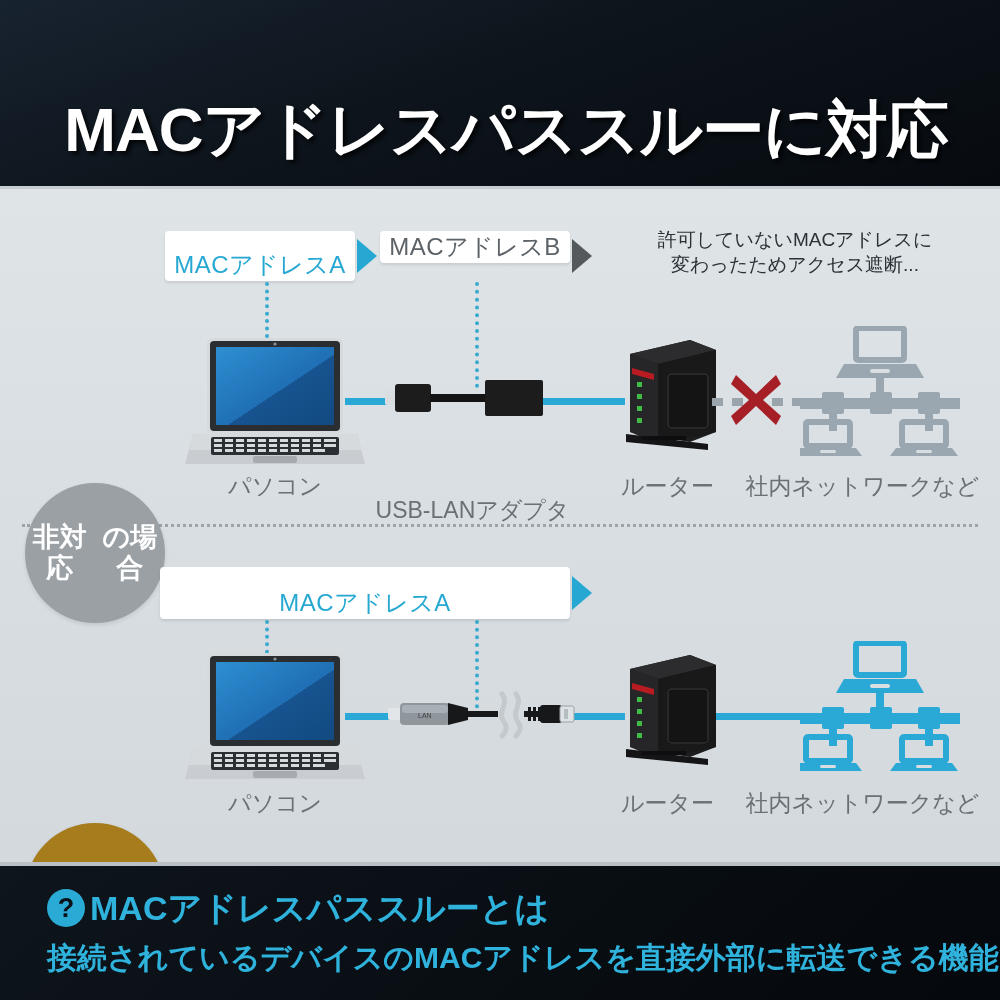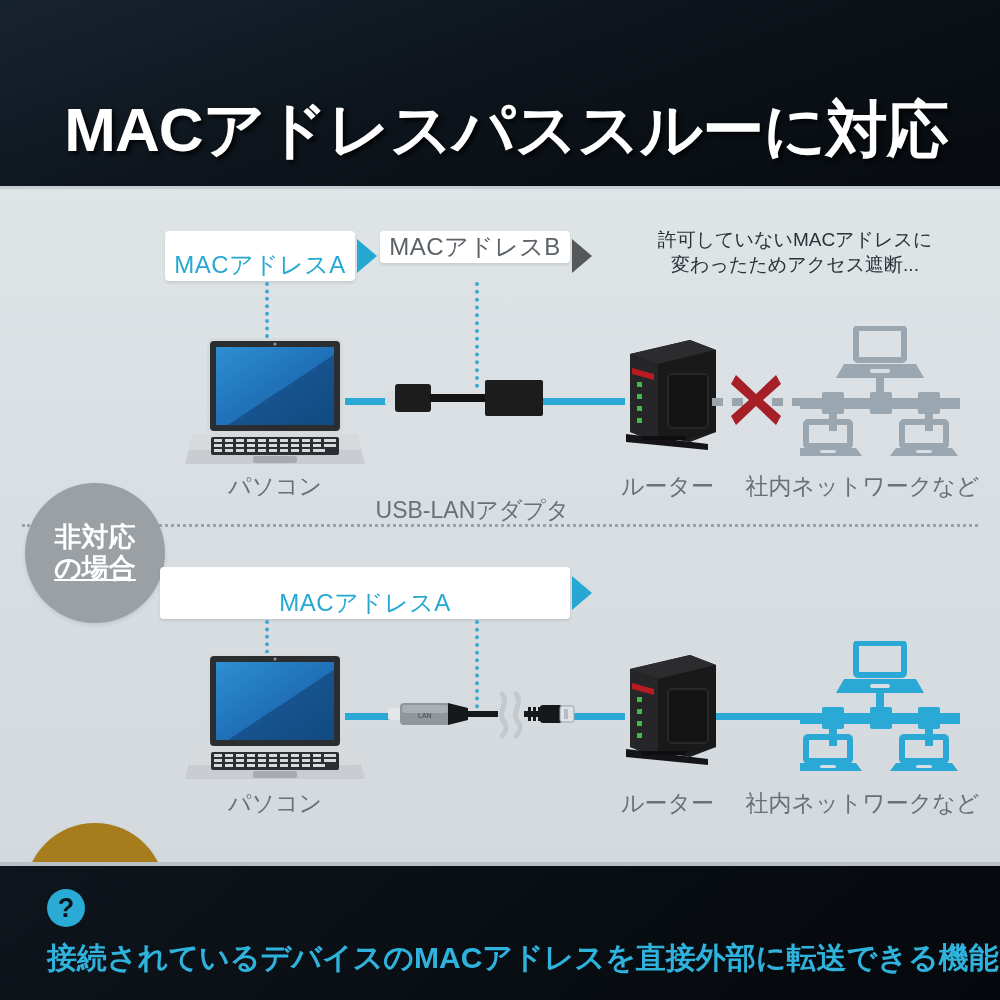--- a/index.html
+++ b/index.html
@@ -40,26 +40,26 @@
     background:#c7ced3;
   }
   .divider{
     position:absolute;left:22px;top:338px;width:956px;height:0;
     border-top:3px dotted #9aa4ac;
   }
 
   
   .badge{
     position:absolute;width:140px;height:140px;border-radius:50%;
-    display:flex;flex-direction:column;align-items:center;justify-content:center;
+    display:flex;flex-direction:row;align-items:center;justify-content:center;
     color:#fff;font-weight:bold;font-size:27px;line-height:1.16;
     text-align:center;box-shadow:0 2px 4px rgba(0,0,0,.10);
   }
   .badge .l1{display:block;}
-  .badge .l2{display:block;text-decoration:underline;}
+  .badge .l2{display:block;}
   .badge-grey{left:25px;top:297px;background:#9aa0a4;}
   .badge-gold{left:25px;top:637px;background:#a67c1c;}
 
   
   .lbox{
     position:absolute;background:#ffffff;border-radius:4px;
     display:flex;align-items:flex-end;justify-content:center;
     font-size:24px;letter-spacing:.5px;
     box-shadow:0 2px 3px rgba(0,0,0,.10);
   }
@@ -405,15 +405,16 @@
 
     <div class="caption" style="left:195px;top:602px;width:160px;">パソコン</div>
     <div class="caption" style="left:600px;top:602px;width:135px;">ルーター</div>
     <div class="caption" style="left:735px;top:602px;width:255px;">社内ネットワークなど</div>
   </div>
 
   <div class="footer">
     <div class="footer-top-edge"></div>
   </div>
   <div class="qicon">?</div>
+  <div class="footer-h">MACアドレスパススルーとは</div>
   <div class="footer-b">接続されているデバイスのMACアドレスを直接外部に転送できる機能です。</div>
 
 </div>
 
 </body></html>

